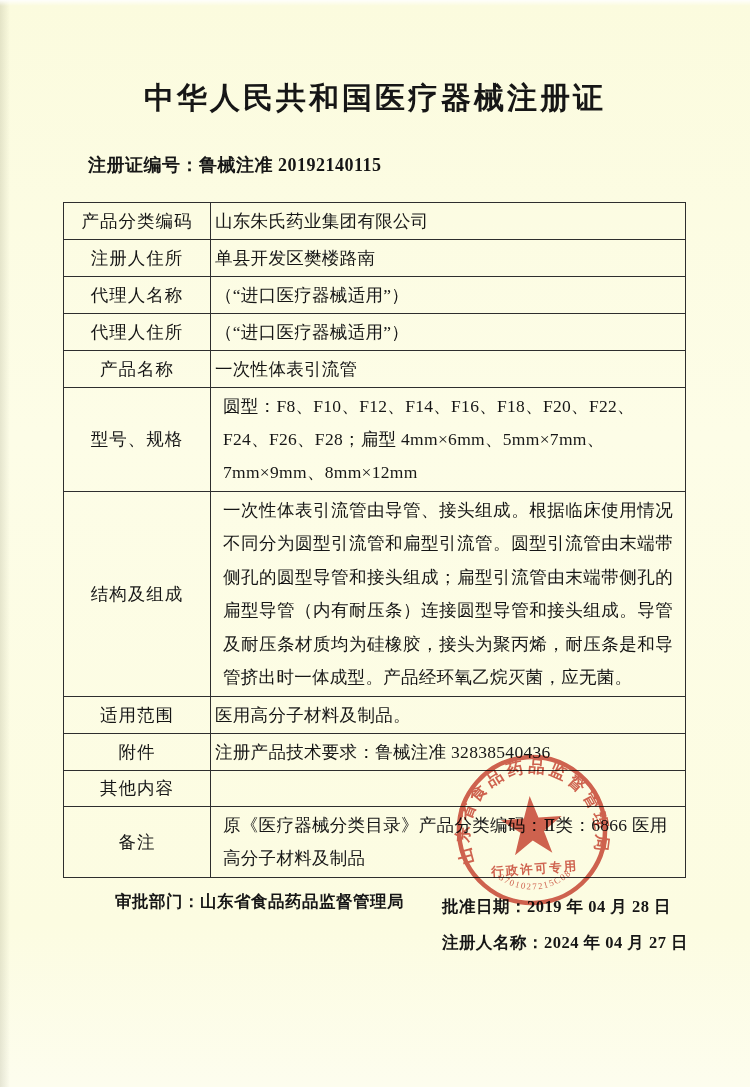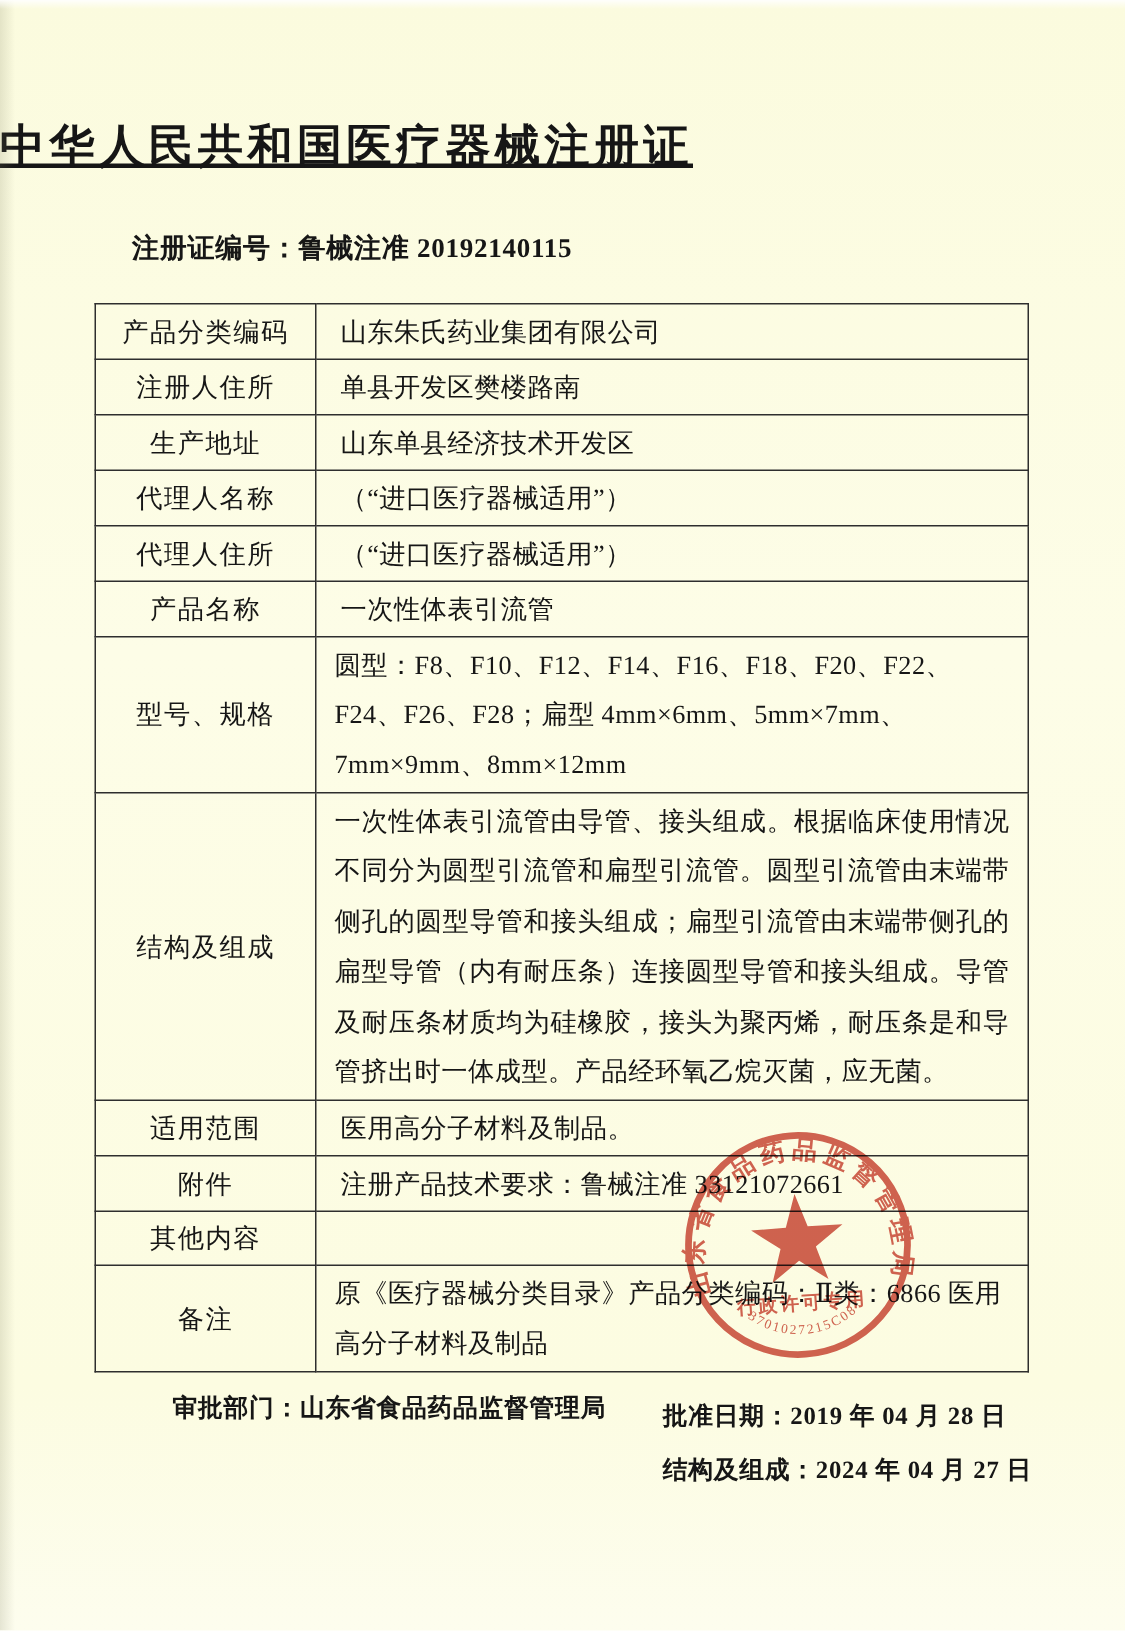--- a/index.html
+++ b/index.html
@@ -10,37 +10,37 @@
     color:#161616;
   }
   .edge-shade{position:absolute;left:0;top:0;bottom:0;width:10px;
     background:linear-gradient(90deg,rgba(120,120,90,0.18),rgba(120,120,90,0));pointer-events:none;}
   .top-shade{position:absolute;left:0;top:0;right:0;height:6px;
     background:linear-gradient(180deg,rgba(255,255,255,0.9),rgba(255,255,255,0));pointer-events:none;}
 
   .page{position:relative;width:100%;height:100%;}
 
   .doc-title{
-    margin:0;padding-top:78px;
-    font-size:30px;font-weight:bold;letter-spacing:3px;line-height:40px;text-decoration:underline;
+    margin:0;padding-top:78px;text-align:center;
+    font-size:30px;font-weight:bold;letter-spacing:3px;line-height:40px;
   }
   .reg-line{
     margin:35px 0 0 88px;font-size:18px;font-weight:bold;letter-spacing:0.5px;
   }
 
   table.cert{
     border-collapse:collapse;margin:25px 0 0 63px;width:623px;table-layout:fixed;
   }
   table.cert td{
     border:1.7px solid #2e2e2e;
     font-size:17.5px;line-height:33px;
     vertical-align:middle;
   }
   td.label{width:142px;text-align:center;padding:0 2px;letter-spacing:1px;}
-  td.value{padding:1px 16px;letter-spacing:0.3px;}
+  td.value{padding:1px 4px;letter-spacing:0.3px;}
   tr.single td{height:34px;}
   tr.empty td{height:33px;}
   td.value.long{text-align:justify;line-height:33.4px;padding:2px 12px;}
   td.value.two{line-height:33px;padding:2px 12px;}
 
   .footer{
     display:flex;justify-content:space-between;
     margin:11px 0 0 0;padding:0 62px 0 115px;
     font-size:16.5px;font-weight:bold;gap:28px;
   }
@@ -69,24 +69,20 @@
     <tbody>
       <tr class="single">
         <td class="label">产品分类编码</td>
         <td class="value">山东朱氏药业集团有限公司</td>
       </tr>
       <tr class="single">
         <td class="label">注册人住所</td>
         <td class="value">单县开发区樊楼路南</td>
       </tr>
       <tr class="single">
-        <td class="label">生产地址</td>
-        <td class="value">山东单县经济技术开发区</td>
-      </tr>
-      <tr class="single">
         <td class="label">代理人名称</td>
         <td class="value">（“进口医疗器械适用”）</td>
       </tr>
       <tr class="single">
         <td class="label">代理人住所</td>
         <td class="value">（“进口医疗器械适用”）</td>
       </tr>
       <tr class="single">
         <td class="label">产品名称</td>
         <td class="value">一次性体表引流管</td>
@@ -98,38 +94,38 @@
       <tr>
         <td class="label">结构及组成</td>
         <td class="value long">一次性体表引流管由导管、接头组成。根据临床使用情况不同分为圆型引流管和扁型引流管。圆型引流管由末端带侧孔的圆型导管和接头组成；扁型引流管由末端带侧孔的扁型导管（内有耐压条）连接圆型导管和接头组成。导管及耐压条材质均为硅橡胶，接头为聚丙烯，耐压条是和导管挤出时一体成型。产品经环氧乙烷灭菌，应无菌。</td>
       </tr>
       <tr class="single">
         <td class="label">适用范围</td>
         <td class="value">医用高分子材料及制品。</td>
       </tr>
       <tr class="single">
         <td class="label">附件</td>
-        <td class="value">注册产品技术要求：鲁械注准 33121072661</td>
+        <td class="value">注册产品技术要求：鲁械注准 32838540436</td>
       </tr>
       <tr class="single empty">
         <td class="label">其他内容</td>
         <td class="value"></td>
       </tr>
       <tr>
         <td class="label">备注</td>
         <td class="value two">原《医疗器械分类目录》产品分类编码：Ⅱ类：6866 医用高分子材料及制品</td>
       </tr>
     </tbody>
   </table>
 
   <div class="footer">
     <div class="left"><span>审批部门：</span><span>山东省食品药品监督管理局</span></div>
     <div class="right">
       <div><span>批准日期：</span><span>2019 年 04 月 28 日</span></div>
-      <div><span>结构及组成：</span><span>2024 年 04 月 27 日</span></div>
+      <div><span>注册人名称：</span><span>2024 年 04 月 27 日</span></div>
     </div>
   </div>
 
   <div class="stamp">
     <svg viewBox="0 0 164 164" xmlns="http://www.w3.org/2000/svg">
       <defs>
         <path id="arcTop" d="M 20,104 A 64,64 0 1 1 144,104" fill="none"></path>
         <path id="arcBottom" d="M 34,116 A 58,58 0 0 0 130,116" fill="none"></path>
       </defs>
       <circle cx="82" cy="82" r="73" fill="none" stroke="#c9473a" stroke-width="4.5"></circle>

